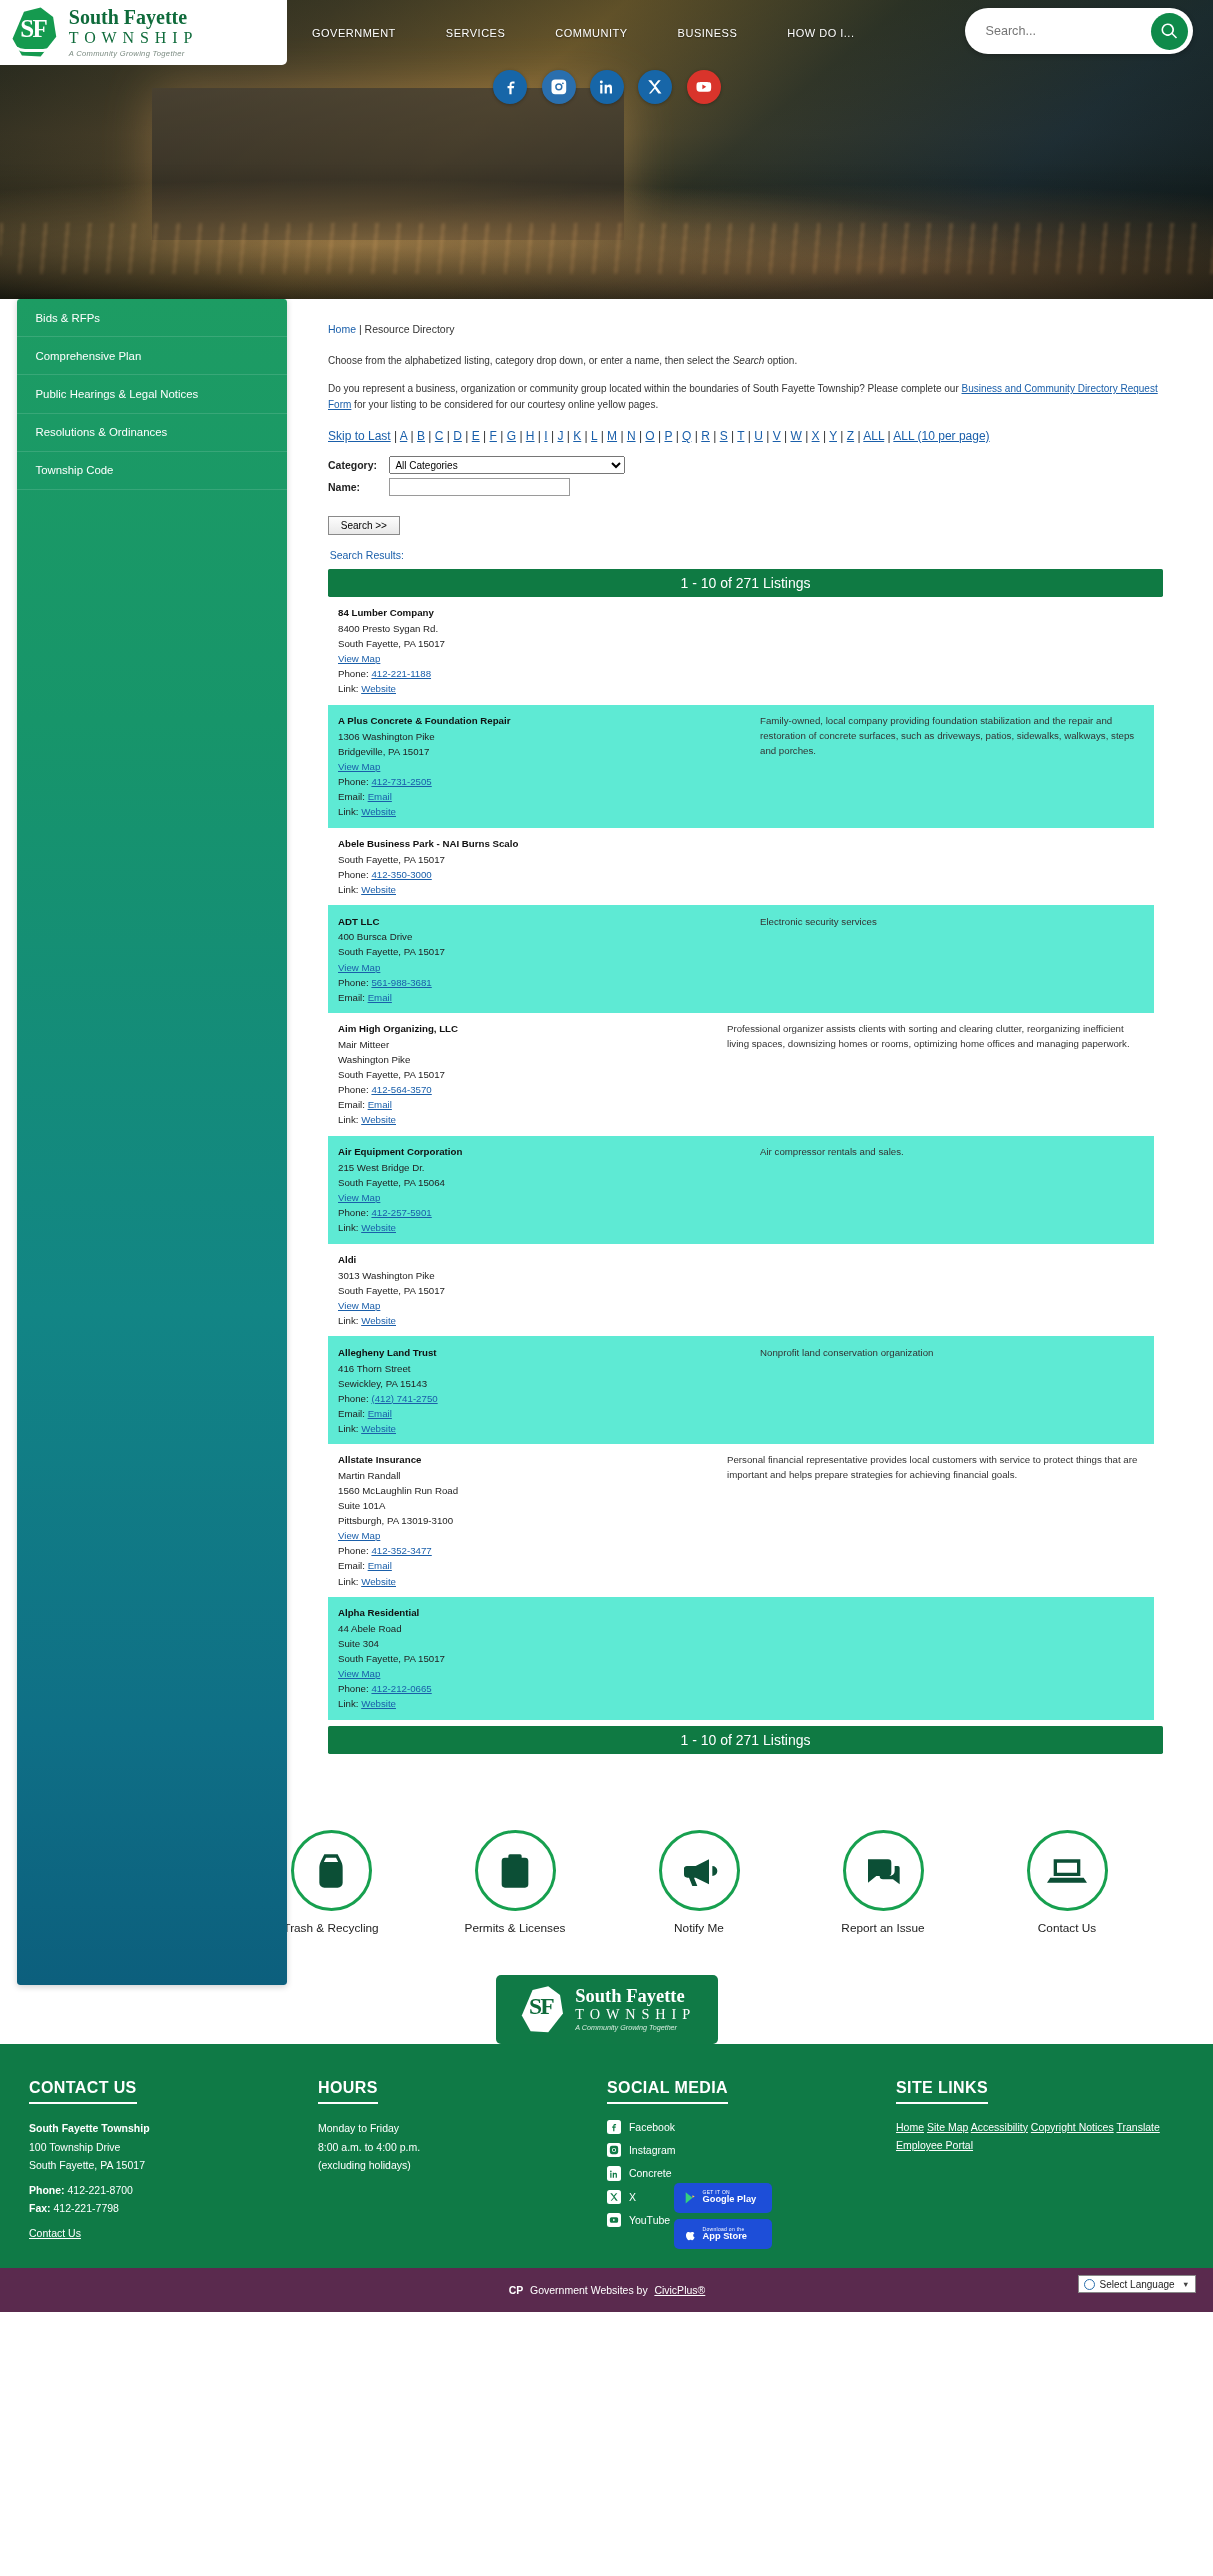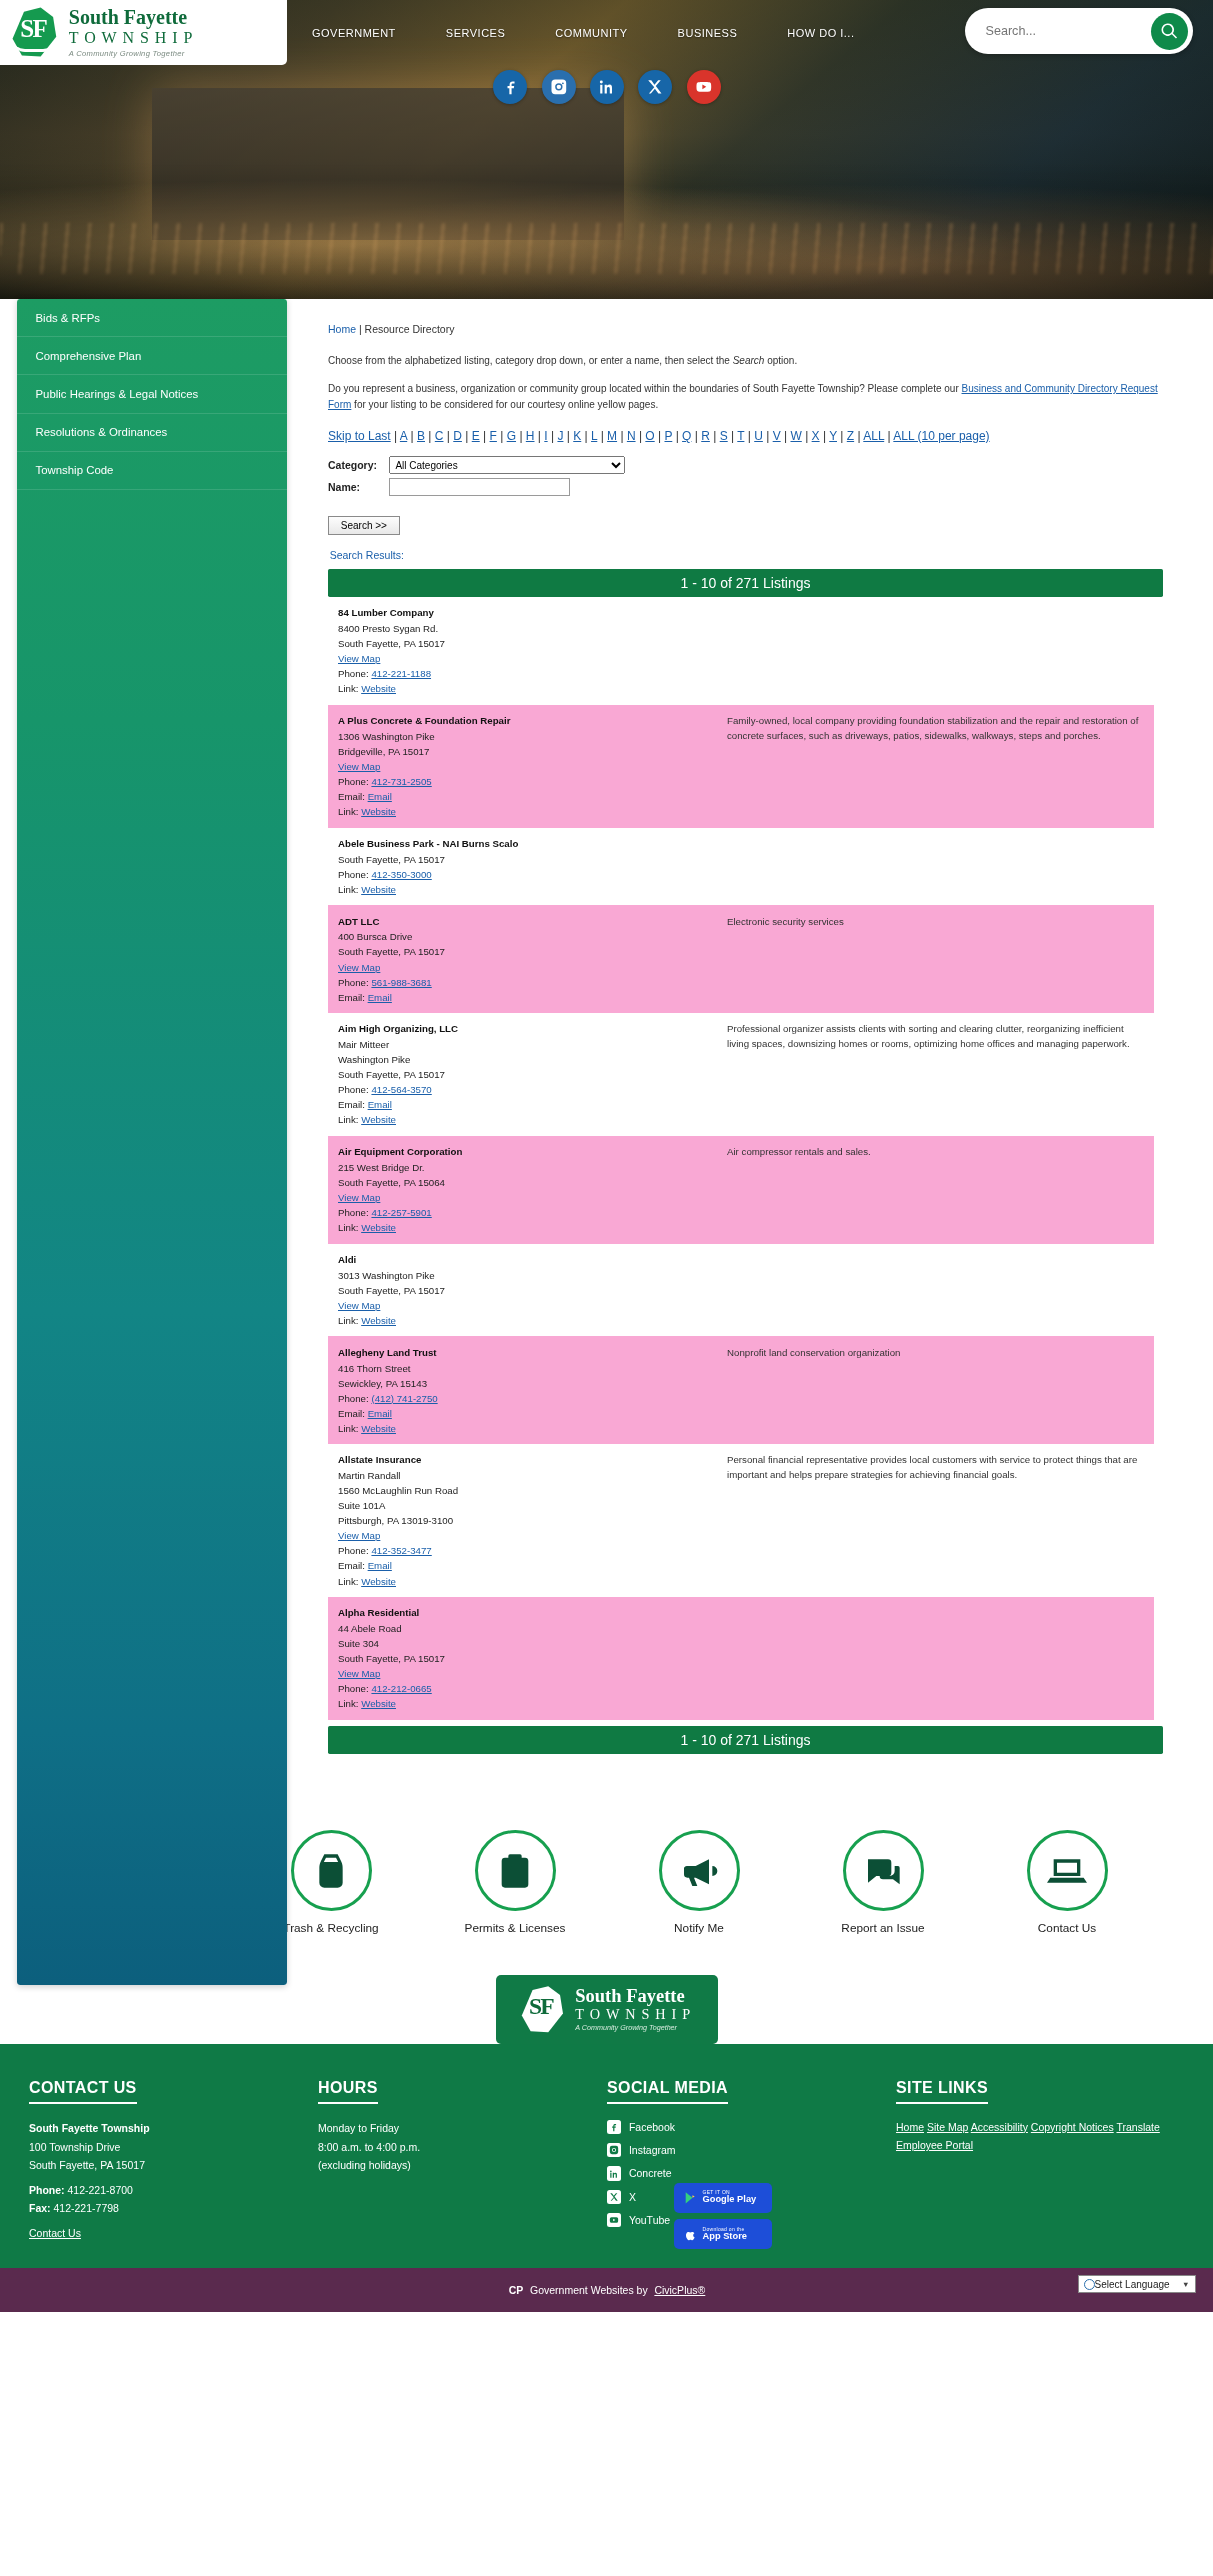--- a/index.html
+++ b/index.html
@@ -147,21 +147,21 @@
     font-family:"Liberation Sans",sans-serif;
   }
   .results-label{ font-size:10.5px; color:#1a5faa; font-weight:400; margin:5px 0 8.4px 1.7px; }
 
   .count-bar{
     background:#0f7a43; color:#ffffff; text-align:center; font-size:14px;
     padding:5.9px 0; border-radius:1.7px;
   }
   .table{ width:826px; border-collapse:collapse; }
   .row{ display:flex; padding:8.4px 10px; font-size:9.7px; line-height:1.55; }
-  .row.alt{ background:#f9a8d4; }
+  .row.alt{ background:#5eead4;gap:33px; }
   .row .left{ width:384px; }
   .row .right{ flex:1; padding-left:5px; color:#333; }
   .row .nm{ font-weight:700; color:#111; margin-bottom:0.8px; }
   .row a{ color:#1a5faa; }
   .lbl{ color:#222; }
 
   
   .quick{
     background:#ffffff; padding:42px 0 25px 0; display:flex; justify-content:center; gap:66px;
   }
@@ -215,21 +215,21 @@
   .badge .txt .l{ font-size:9.3px; font-weight:700;}
 
   .bottombar{
     background:#5a2a4e; color:#ffffff; height:44px; display:flex; align-items:center;
     justify-content:center; gap:6.7px; font-size:10.5px; position:relative;
   }
   .bottombar a{ color:#ffffff; text-decoration:underline; }
   .cp-mark{ display:inline-flex; align-items:center; gap:3.4px; font-weight:700; }
   .lang{
     position:absolute; right:18.5px; top:7.6px; background:#ffffff; border:0.8px solid #888;
-    font-size:10px; padding:2.5px 5px; display:flex; align-items:center; color:#222;
+    font-size:10px; padding:2.5px 5px; display:flex; align-items:center; gap:5px; color:#222;
     cursor:pointer; min-width:118px;
   }
   .lang .globe{ width:11px;height:11px; border-radius:50%; border:1.7px solid #2a6fae; }
   .lang .cv{ margin-left:auto; font-size:7.6px; color:#444;}
   .powered{ position:absolute; right:34px; bottom:-13.5px; font-size:7.6px; color:#888; }
 </style>
 </head>
 <body>
 
 <div class="hero">

